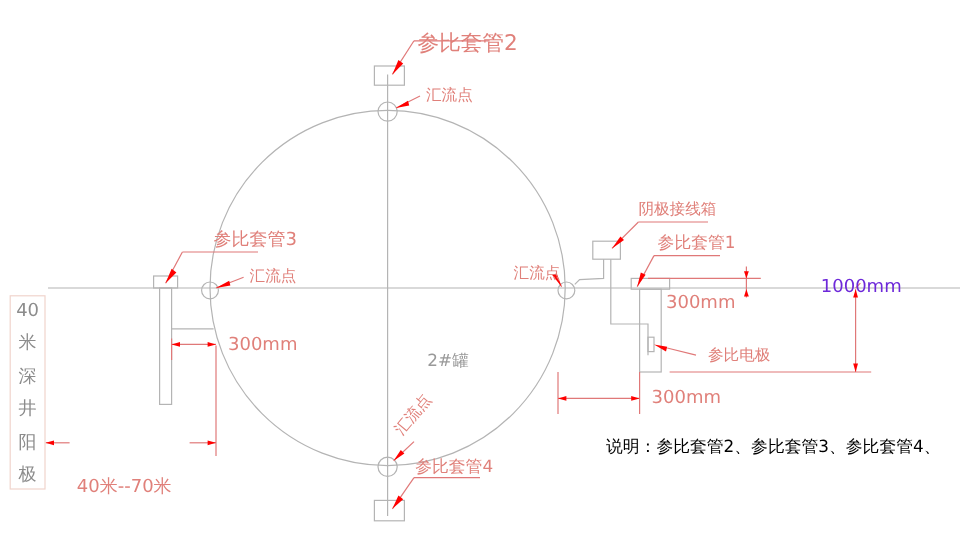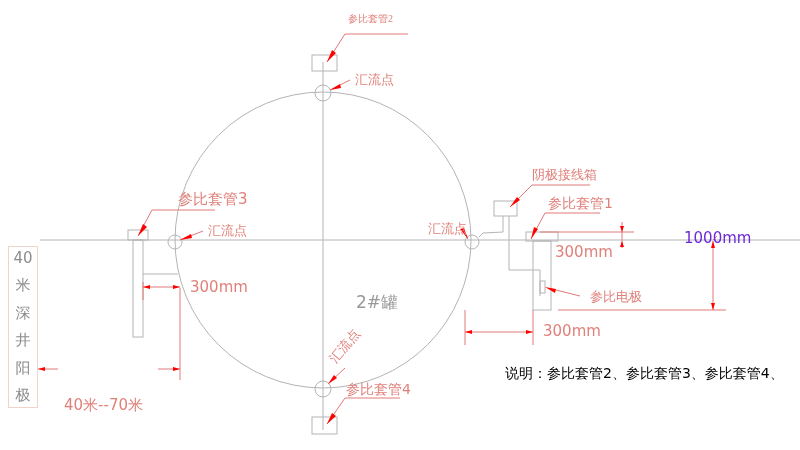--- a/index.html
+++ b/index.html
@@ -101,32 +101,32 @@
     <polygon points="180,369 173,367 173,371"></polygon>
     <polygon points="465,332 472,330 472,334"></polygon>
     <polygon points="533,332 526,330 526,334"></polygon>
     <polygon points="622,232 620,226 624,226"></polygon>
     <polygon points="622,241 620,247 624,247"></polygon>
     <polygon points="713,241 711,248 715,248"></polygon>
     <polygon points="713,310 711,303 715,303"></polygon>
   </g>
 </svg>
 
-<div class="lbl" style="left:348px;top:14px;font-size:10px;font-family:Liberation Serif, serif;">参比套管2</div>
+<div class="lbl" style="left:348px;top:28px;font-size:18px;">参比套管2</div>
 <div class="lbl" style="left:355px;top:73px;">汇流点</div>
 <div class="lbl" style="left:158px;top:192px;font-size:15px;margin-left:20px;">参比套管3</div>
 <div class="lbl" style="left:208px;top:224px;">汇流点</div>
 <div class="lbl" style="left:532px;top:168px;text-align:right;">阴极接线箱</div>
 <div class="lbl" style="left:548px;top:196px;font-size:14px;">参比套管1</div>
 <div class="lbl" style="left:428px;top:222px;">汇流点</div>
 <div class="lbl" style="left:590px;top:290px;">参比电极</div>
 <div class="lbl" style="left:346px;top:382px;font-size:14px;">参比套管4</div>
 <div class="lbl" style="left:337px;top:352px;transform:rotate(-50deg);transform-origin:left bottom;">汇流点</div>
 
-<div class="lbl gray" style="left:356px;top:294px;font-size:17px;color:#999;">2#罐</div>
+<div class="lbl gray" style="left:356px;top:294px;font-size:14px;color:#999;">2#罐</div>
 
 <div class="lbl lbl-dim" style="left:190px;top:280px;">300mm</div>
 <div class="lbl lbl-dim" style="left:555px;top:245px;">300mm</div>
 <div class="lbl lbl-dim" style="left:543px;top:324px;">300mm</div>
 <div class="lbl lbl-dim" style="left:684px;top:231px;color:#6d28d9;text-align:right;">1000mm</div>
 <div class="lbl lbl-dim" style="left:64px;top:362px;margin-top:36px;">40米--70米</div>
 
 <div class="vbox">
   <span>40</span>
   <span>米</span>

